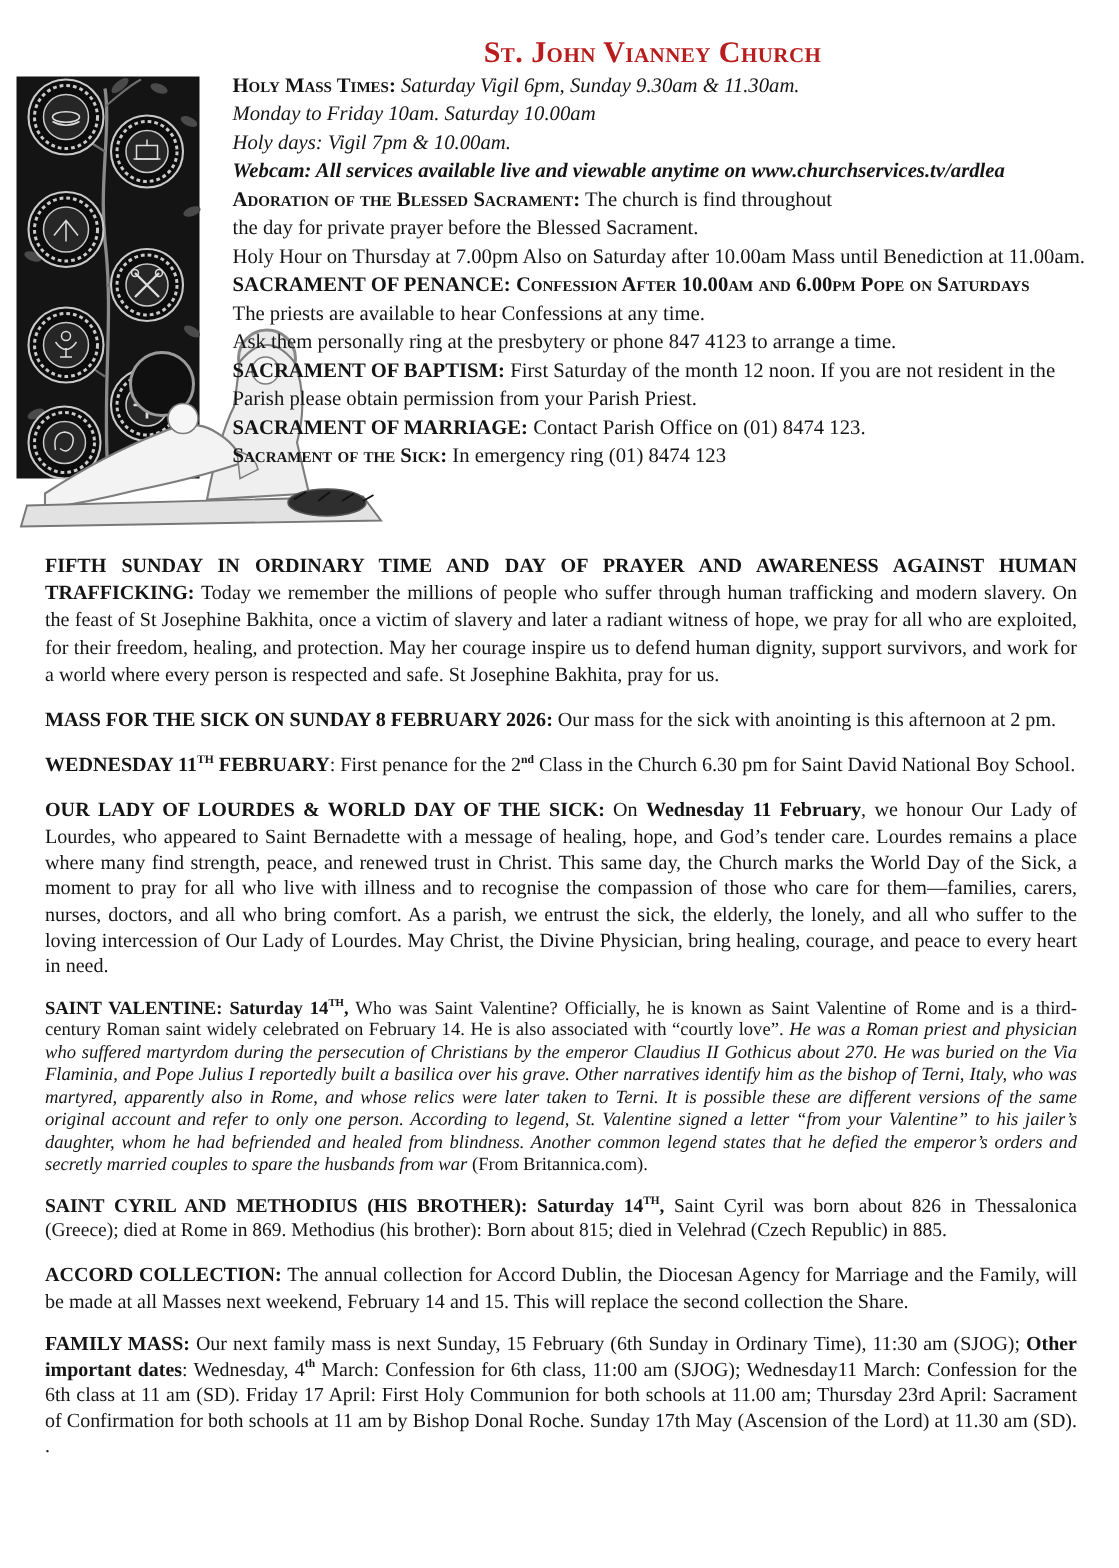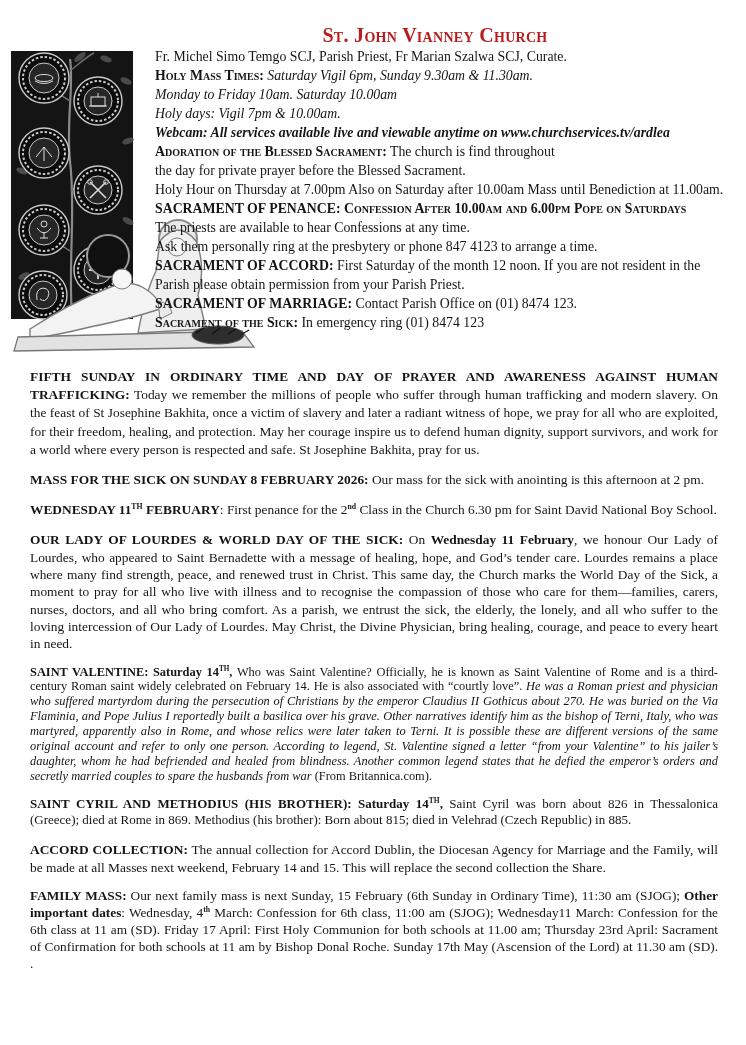--- a/index.html
+++ b/index.html
@@ -116,34 +116,33 @@
         <path d="M20,278 Q60,252 96,238 Q118,228 132,236 Q150,246 150,258 Q120,268 80,276 Q48,284 20,288 Z" fill="#f3f3f3" stroke="#7d7d7d" stroke-width="1.4"></path>
         <circle cx="112" cy="228" r="10" fill="#f6f6f6" stroke="#7d7d7d"></circle>
         <path d="M148,250 Q160,252 162,262 L150,268 Z" fill="#eaeaea" stroke="#7d7d7d"></path>
         <path d="M8,286 L232,280 L244,296 L4,300 Z" fill="#e2e2e2" stroke="#777" stroke-width="1.3"></path>
         <ellipse cx="208" cy="284" rx="26" ry="9" fill="#2e2e2e" stroke="#555"></ellipse>
         <path d="M186,282 l8,-5 m8,6 l8,-6 m8,6 l8,-5 m6,5 l7,-4" stroke="#111" stroke-width="1.2" fill="none"></path>
       </g>
     </svg>
 
     <div class="header-text">
-      <div class="hline"><span>Fr. Michel Simo Temgo SCJ, Parish Priest, Fr Marian Szalwa SCJ, Curate.</span></div>
       <div class="hline"><span class="sc">Holy Mass Times:</span><span class="i"> Saturday Vigil 6pm, Sunday 9.30am &amp; 11.30am.</span></div>
       <div class="hline i"><span>Monday to Friday 10am. Saturday 10.00am</span></div>
       <div class="hline i"><span>Holy days: Vigil 7pm &amp; 10.00am.</span></div>
       <div class="hline bi webcam"><span>Webcam: All services available live and viewable anytime on www.churchservices.tv/ardlea</span></div>
       <div>
         <span class="sc">Adoration of the Blessed Sacrament:</span><span> The church is find throughout</span><br>
         <span>the day for private prayer before the Blessed Sacrament.</span>
       </div>
       <div><span>Holy Hour on Thursday at 7.00pm Also on Saturday after 10.00am Mass until Benediction at 11.00am.</span></div>
       <div><span class="b">SACRAMENT OF PENANCE:</span><span class="sc"> Confession After 10.00am and 6.00pm Pope on Saturdays</span></div>
       <div class="hline"><span>The priests are available to hear Confessions at any time.</span></div>
       <div class="hline"><span>Ask them personally ring at the presbytery or phone 847 4123 to arrange a time.</span></div>
-      <div><span class="b">SACRAMENT OF ACCORD:</span><span> First Saturday of the month 12 noon. If you are not resident in the Parish please obtain permission from your Parish Priest.</span></div>
+      <div><span class="b">SACRAMENT OF BAPTISM:</span><span> First Saturday of the month 12 noon. If you are not resident in the Parish please obtain permission from your Parish Priest.</span></div>
       <div><span class="b">SACRAMENT OF MARRIAGE:</span><span> Contact Parish Office on (01) 8474 123.</span></div>
       <div class="sick-line"><span class="sc">Sacrament of the Sick:</span><span> In emergency ring (01) 8474 123</span></div>
     </div>
   </div>
 
   <div class="articles">
 
     <p class="art first"><span class="b">FIFTH SUNDAY IN ORDINARY TIME AND DAY OF PRAYER AND AWARENESS AGAINST HUMAN TRAFFICKING:</span><span> Today we remember the millions of people who suffer through human trafficking and modern slavery. On the feast of St Josephine Bakhita, once a victim of slavery and later a radiant witness of hope, we pray for all who are exploited, for their freedom, healing, and protection. May her courage inspire us to defend human dignity, support survivors, and work for a world where every person is respected and safe. St Josephine Bakhita, pray for us.</span></p>
 
     <p class="art"><span class="b">MASS FOR THE SICK ON SUNDAY 8 FEBRUARY 2026:</span><span> Our mass for the sick with anointing is this afternoon at 2 pm.</span></p>

